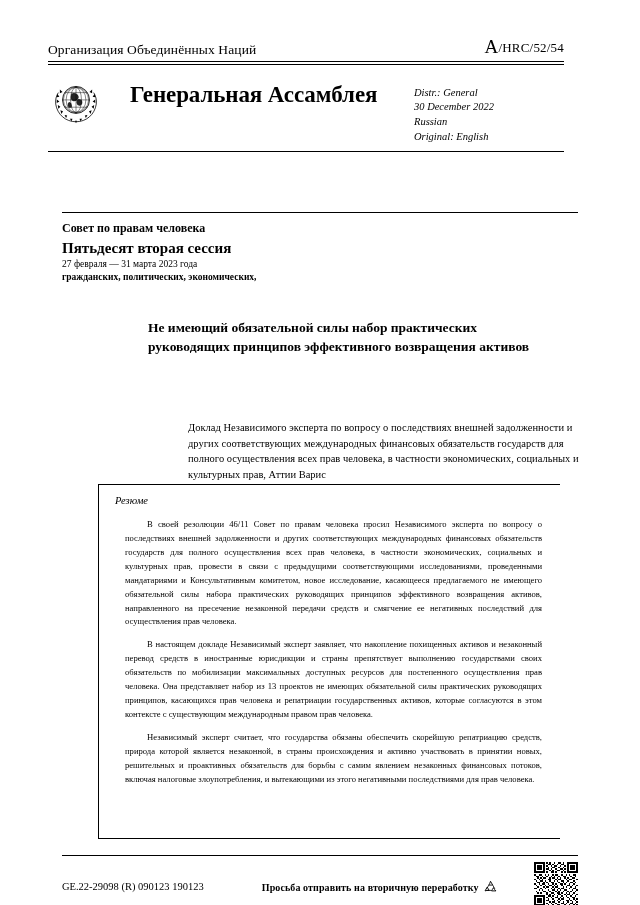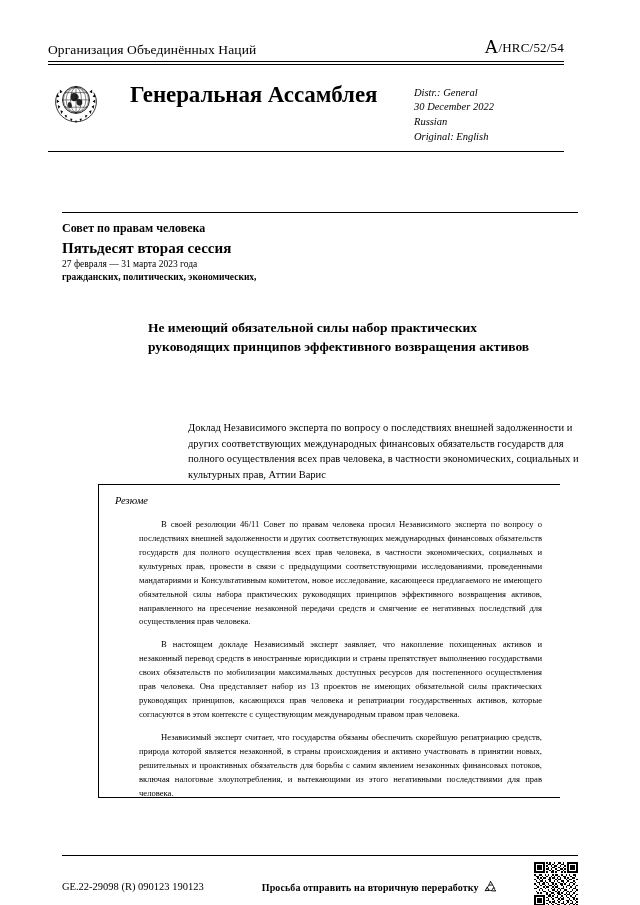--- a/index.html
+++ b/index.html
@@ -147,33 +147,33 @@
     line-height: 1.48;
     margin-left: 40px;
   }
 
   
   .summary-box {
     position: absolute;
     left: 98px;
     top: 484px;
     width: 462px;
-    height: 314px;
+    height: 355px;
     border-top: 1.3px solid #000;
     border-left: 1.3px solid #000;
     border-bottom: 1.3px solid #000;
     box-sizing: border-box;
   }
   .summary-label {
     font-size: 10.5px;
     font-style: italic;
     margin: 10px 0 0 16px;
   }
   .summary-body {
-    margin: 12px 18px 0 40px;
+    margin: 12px 18px 0 26px;
   }
   .summary-body p {
     font-size: 8.6px;
     line-height: 1.62;
     text-align: justify;
     text-indent: 22px;
     margin: 0 0 9px 0;
   }
 
   

